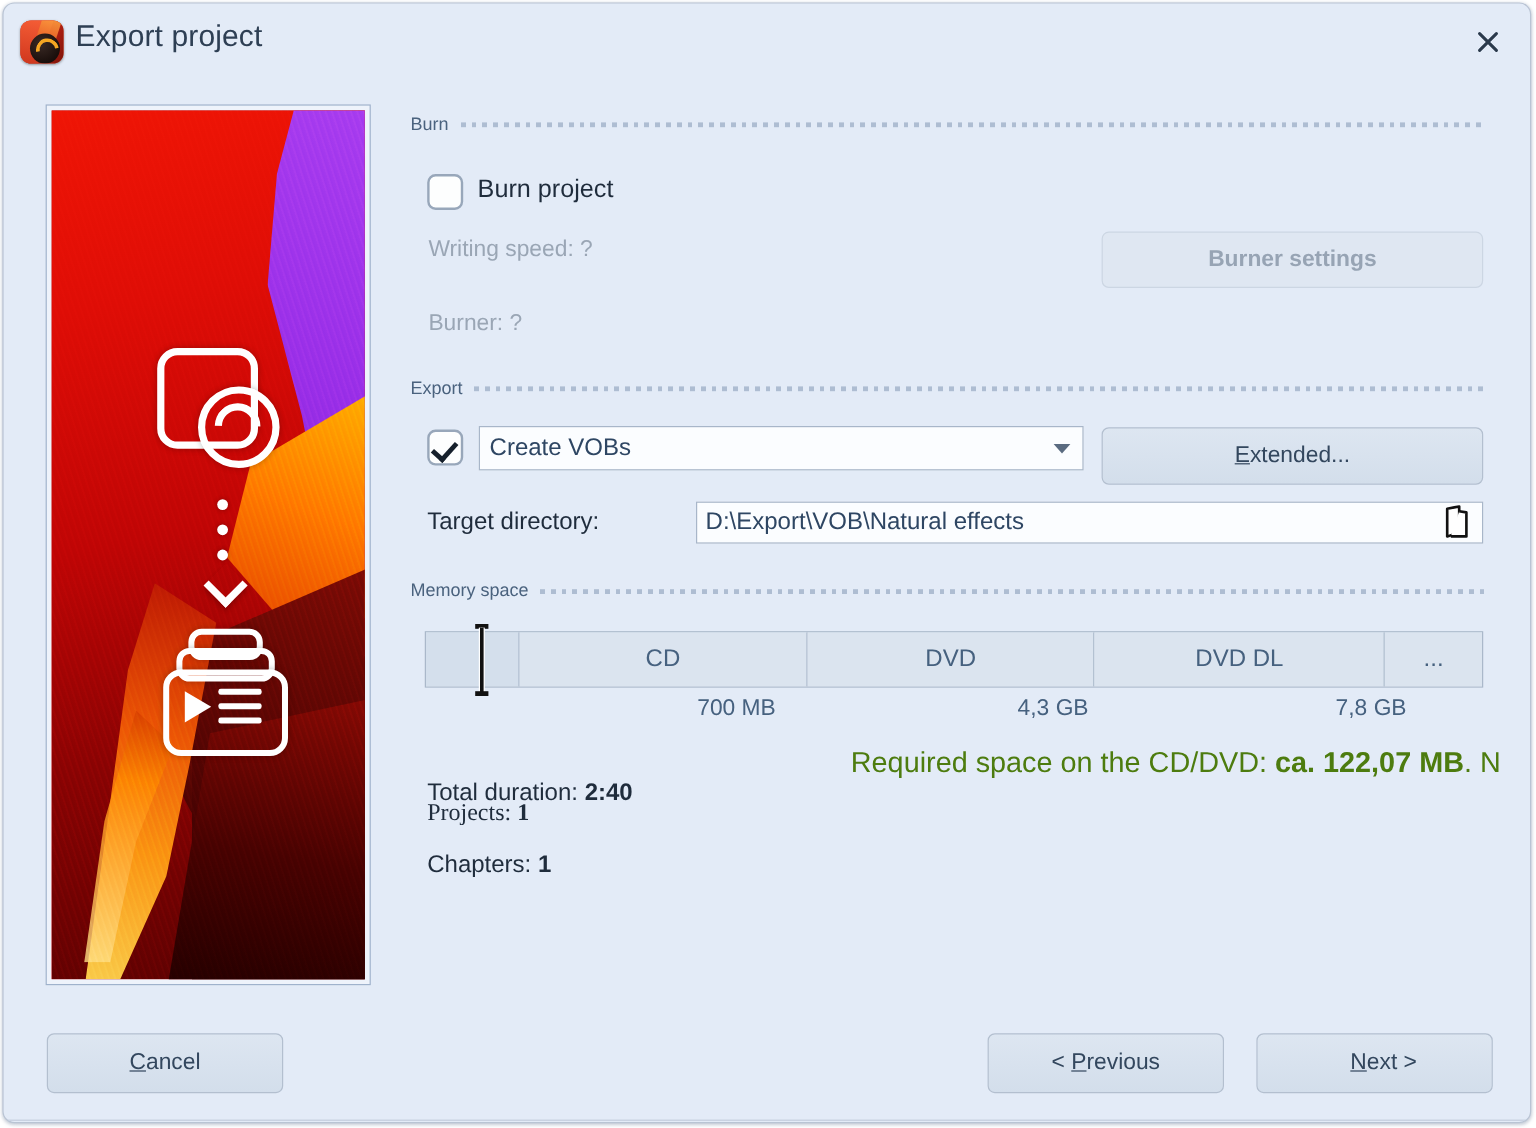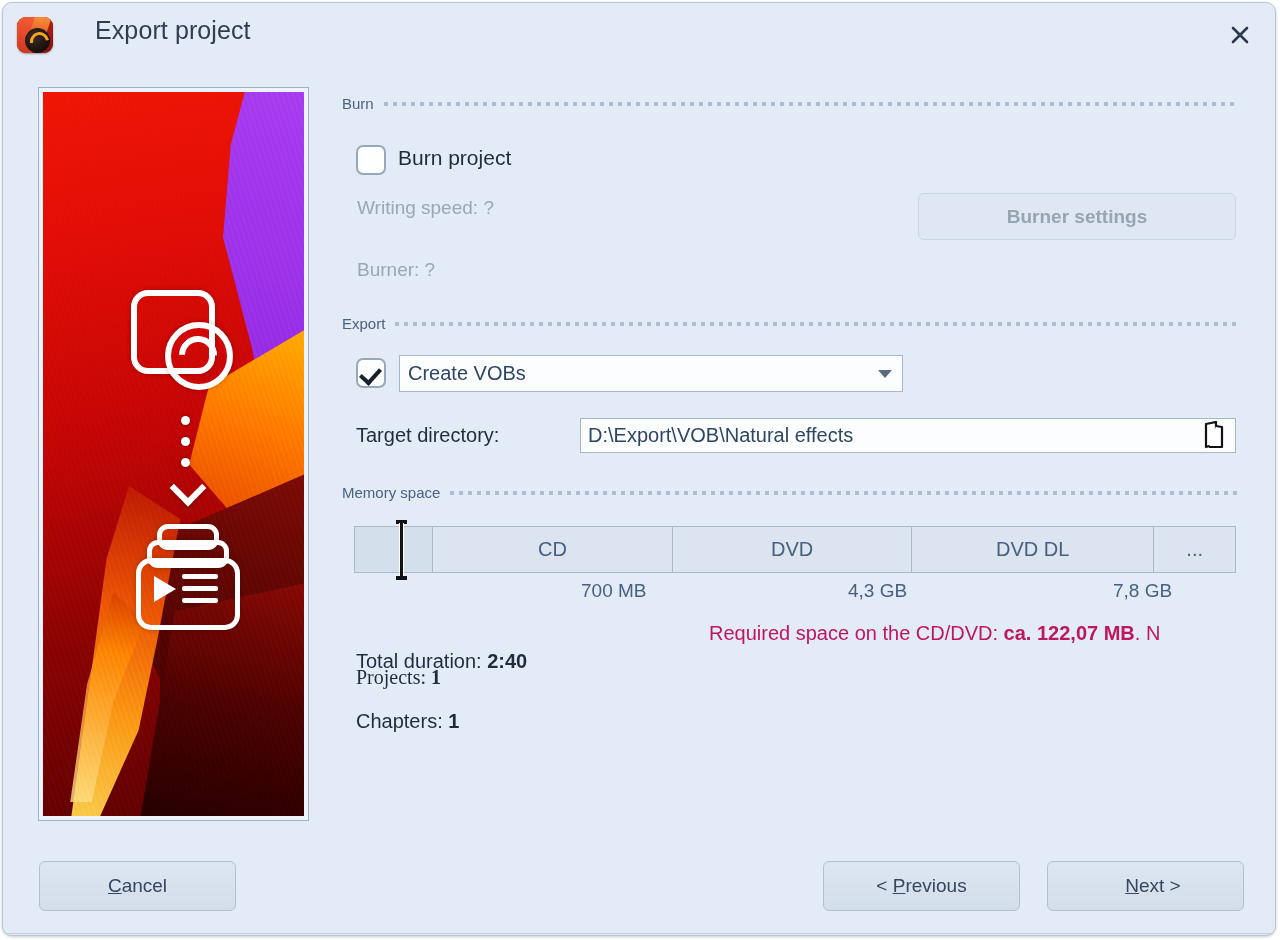--- a/index.html
+++ b/index.html
@@ -76,21 +76,20 @@
     border-bottom-color: transparent;
     transform: rotate(35deg);
   }
   #title-text {
     position: absolute;
     left: 60px; top: 13px;
     font-size: 25px;
     color: #2e3f54;
     letter-spacing: .1px;
     white-space: nowrap;
-    margin-left: 32px;
   }
   #close-button {
     position: absolute;
     right: 16px; top: 14px;
     width: 38px; height: 36px;
     display: flex; align-items: center; justify-content: center;
     cursor: pointer;
     border-radius: 4px;
   }
   #close-button svg { display: block; }
@@ -469,22 +468,22 @@
     white-space: nowrap;
   }
   .stat-line b { font-weight: bold; }
   #stat-duration { left: 353px; top: 619px; margin-top: 28px; }
   #stat-projects { left: 353px; top: 663px; font-family: Liberation Serif, serif; }
   #stat-chapters { left: 353px; top: 707px; }
   #stat-required {
     position: absolute;
     left: 706px; top: 619px;
     width: 570px;
-    font-size: 20px;
-    color: #be185d;
+    font-size: 24px;
+    color: #4d7c0f;
     white-space: nowrap;
     overflow: hidden;
   }
 
   
   #footer-sep {
     position: absolute;
     left: 0; top: 930px; width: 100%; height: 1px;
     background: #c2cddd;
   }
@@ -572,20 +571,23 @@
 
     <div class="cbox checked" id="create-vobs-checkbox"></div>
 
     <div id="format-select">
       <span class="sel-value">Create VOBs</span>
       <span class="caret">
           <i></i>
         </span>
     </div>
 
+    <div class="btn" id="extended-button">
+      <span><span class="acc">E</span><span>xtended...</span></span>
+    </div>
 
     <div id="target-dir-label">Target directory:</div>
     <div id="target-dir-field">
       <span id="target-dir-value">D:\Export\VOB\Natural effects</span>
       <span id="browse-folder-button">
         <svg width="26" height="30" viewBox="0 0 26 30" aria-hidden="true">
           <path d="M5 3 L15 1 L15 23 L5 26 Z" fill="#ffffff" stroke="#111111" stroke-width="2.2" stroke-linejoin="round"></path>
           <path d="M15 5 L21 6 L21 26 L8 26" fill="#ffffff" stroke="#111111" stroke-width="2.2" stroke-linejoin="round"></path>
         </svg>
       </span>

